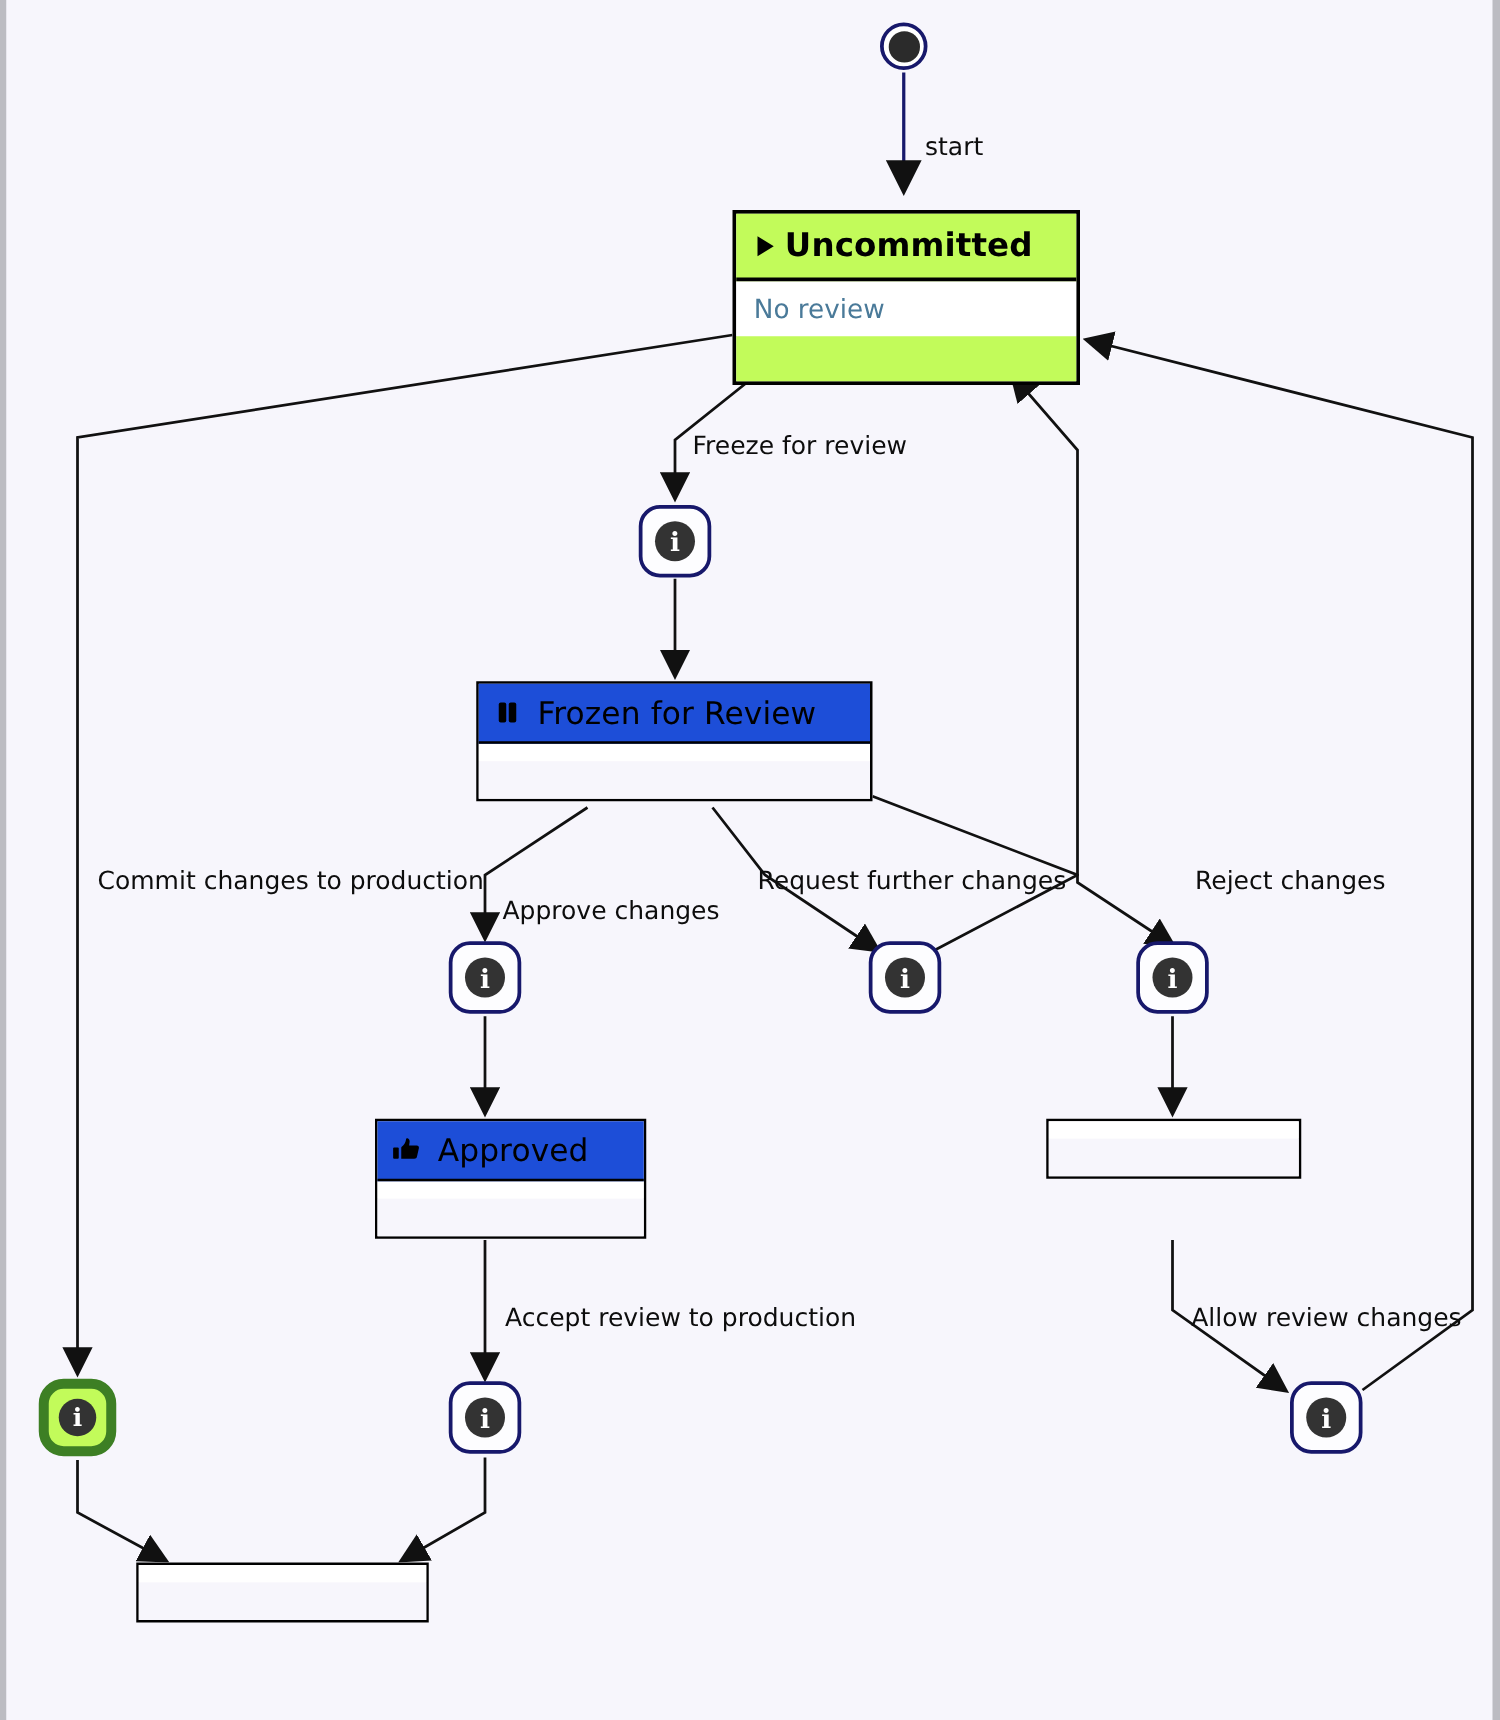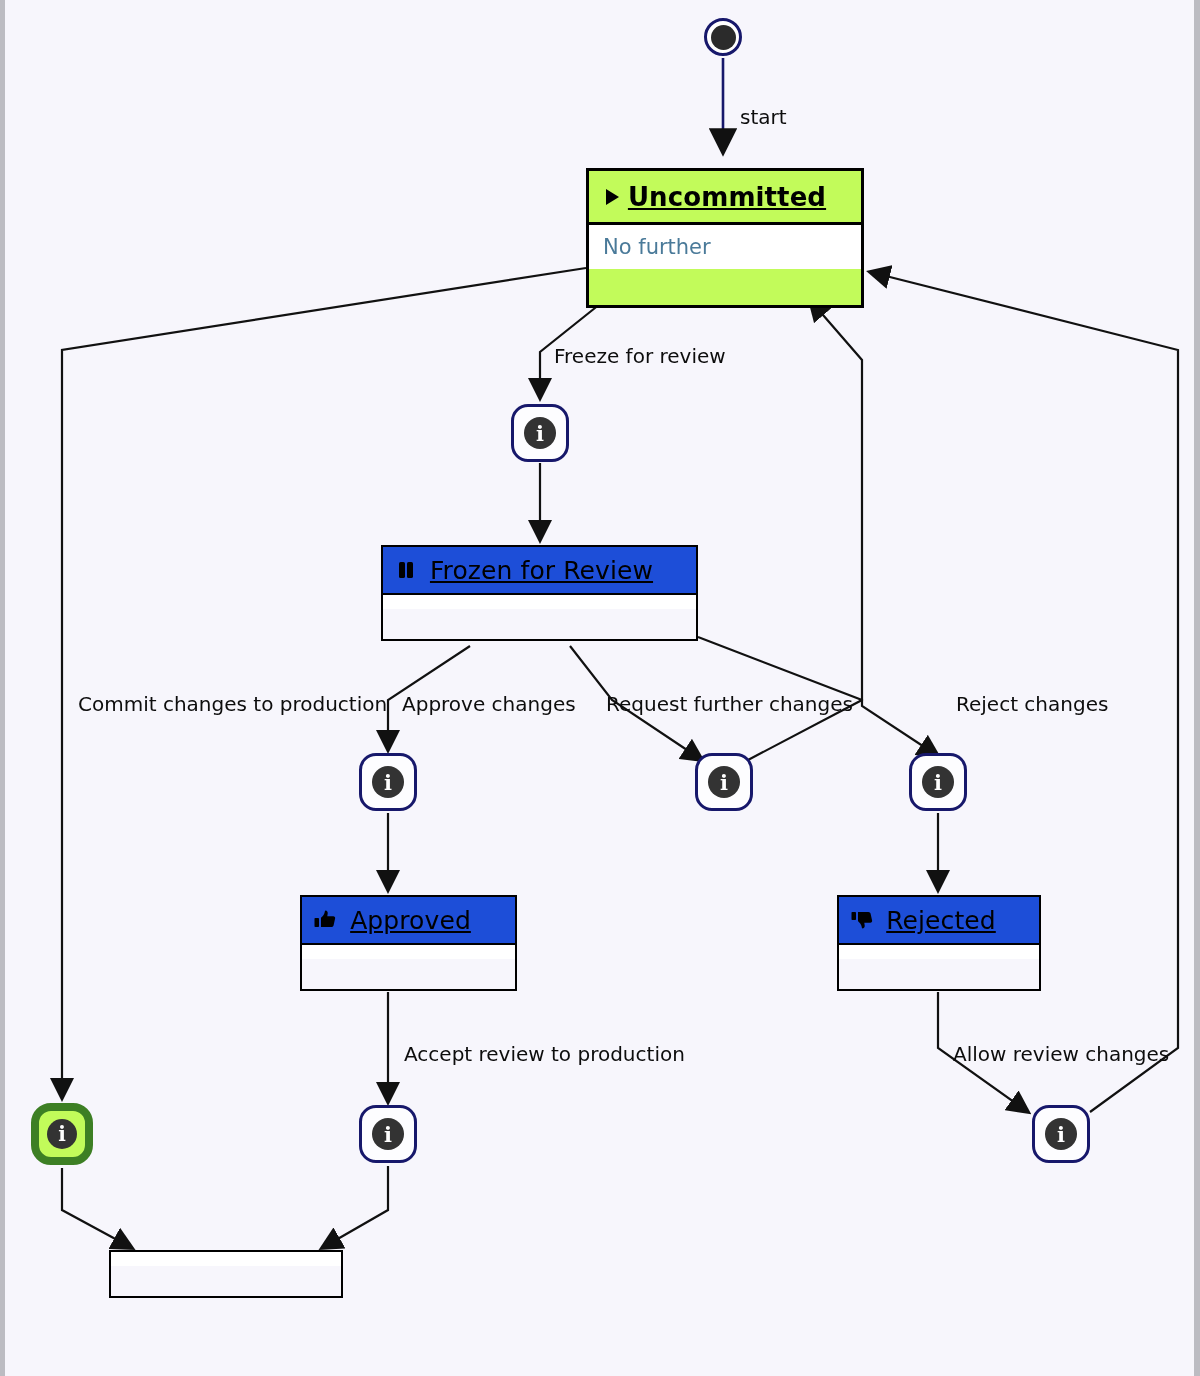--- a/index.html
+++ b/index.html
@@ -63,21 +63,20 @@
   }
   .state-title {
     flex: 1;
     text-align: center;
     font-size: 25px;
     color: #000;
     padding-left: 10px;
     padding-right: 6px;
     letter-spacing: 0.1px;
     white-space: nowrap;
-    text-decoration: underline;
   }
   .state-row {
     box-sizing: border-box;
     height: 14px;
     background: #ffffff;
   }
   .state-foot {
     box-sizing: border-box;
     height: 30px;
     background: #f7f6fc;
@@ -233,21 +232,21 @@
 
 <div class="state-box" id="state-uncommitted" style="left:586px; top:168px; width:278px;">
   <div class="state-header">
     <span class="state-icon">
       <svg width="20" height="20" viewBox="0 0 20 20">
           <path d="M4 2 L17 10 L4 18 Z" fill="#000"></path>
         </svg>
     </span>
     <span class="state-title">Uncommitted</span>
   </div>
-  <div class="state-row">No further</div>
+  <div class="state-row">No review</div>
   <div class="state-foot"></div>
 </div>
 
 <div class="edge-label" style="left:554px; top:344px;">Freeze for review</div>
 
 <div class="info-node" style="left:511px; top:404px;">
   <div class="info-badge">i</div>
 </div>
 
 <div class="state-box" style="left:381px; top:545px; width:317px;">
@@ -258,21 +257,21 @@
         <rect x="11" y="2" width="6" height="16" rx="1.6" fill="#000"></rect>
       </svg>
     </span>
     <span class="state-title">Frozen for Review</span>
   </div>
   <div class="state-row"></div>
   <div class="state-foot"></div>
 </div>
 
 <div class="edge-label" style="left:78px; top:692px;">Commit changes to production</div>
-<div class="edge-label" style="left:402px; top:692px;">Approve changes</div>
+<div class="edge-label" style="left:402px; top:716px;">Approve changes</div>
 <div class="edge-label" style="left:606px; top:692px;">Request further changes</div>
 <div class="edge-label" style="left:956px; top:692px;">Reject changes</div>
 
 <div class="info-node" style="left:359px; top:753px;">
   <div class="info-badge">i</div>
 </div>
 <div class="info-node" style="left:695px; top:753px;">
   <div class="info-badge">i</div>
 </div>
 <div class="info-node" style="left:909px; top:753px;">
@@ -287,29 +286,20 @@
         <path d="M7 17 L7 8.2 C7 7.6 7.6 7.2 8.3 6.6 C9.6 5.5 10.6 3.6 10.8 1.6 C10.9 0.7 11.6 0.3 12.4 0.7 C13.3 1.1 13.8 2.1 13.7 3.4 L13.3 6.3 L19.3 6.3 C20.6 6.3 21.4 7.3 21.1 8.5 L19.6 15.2 C19.4 16.3 18.5 17 17.4 17 Z" fill="#000"></path>
       </svg>
     </span>
     <span class="state-title">Approved</span>
   </div>
   <div class="state-row"></div>
   <div class="state-foot"></div>
 </div>
 
 <div class="state-box" style="left:837px; top:895px; width:204px;">
-  <div class="state-header">
-    <span class="state-icon">
-      <svg width="22" height="20" viewBox="0 0 22 20">
-        <rect x="0.5" y="2" width="4.5" height="8" rx="0.8" fill="#000"></rect>
-        <path d="M7 2 L7 10.8 C7 11.4 7.6 11.8 8.3 12.4 C9.6 13.5 10.6 15.4 10.8 17.4 C10.9 18.3 11.6 18.7 12.4 18.3 C13.3 17.9 13.8 16.9 13.7 15.6 L13.3 12.7 L19.3 12.7 C20.6 12.7 21.4 11.7 21.1 10.5 L19.6 3.8 C19.4 2.7 18.5 2 17.4 2 Z" fill="#000"></path>
-      </svg>
-    </span>
-    <span class="state-title">Rejected</span>
-  </div>
   <div class="state-row"></div>
   <div class="state-foot"></div>
 </div>
 
 <div class="edge-label" style="left:404px; top:1042px;">Accept review to production</div>
 <div class="edge-label" style="left:953px; top:1042px;">Allow review changes</div>
 
 <div class="info-node highlight" style="left:31px; top:1103px;">
   <div class="info-badge">i</div>
 </div>

